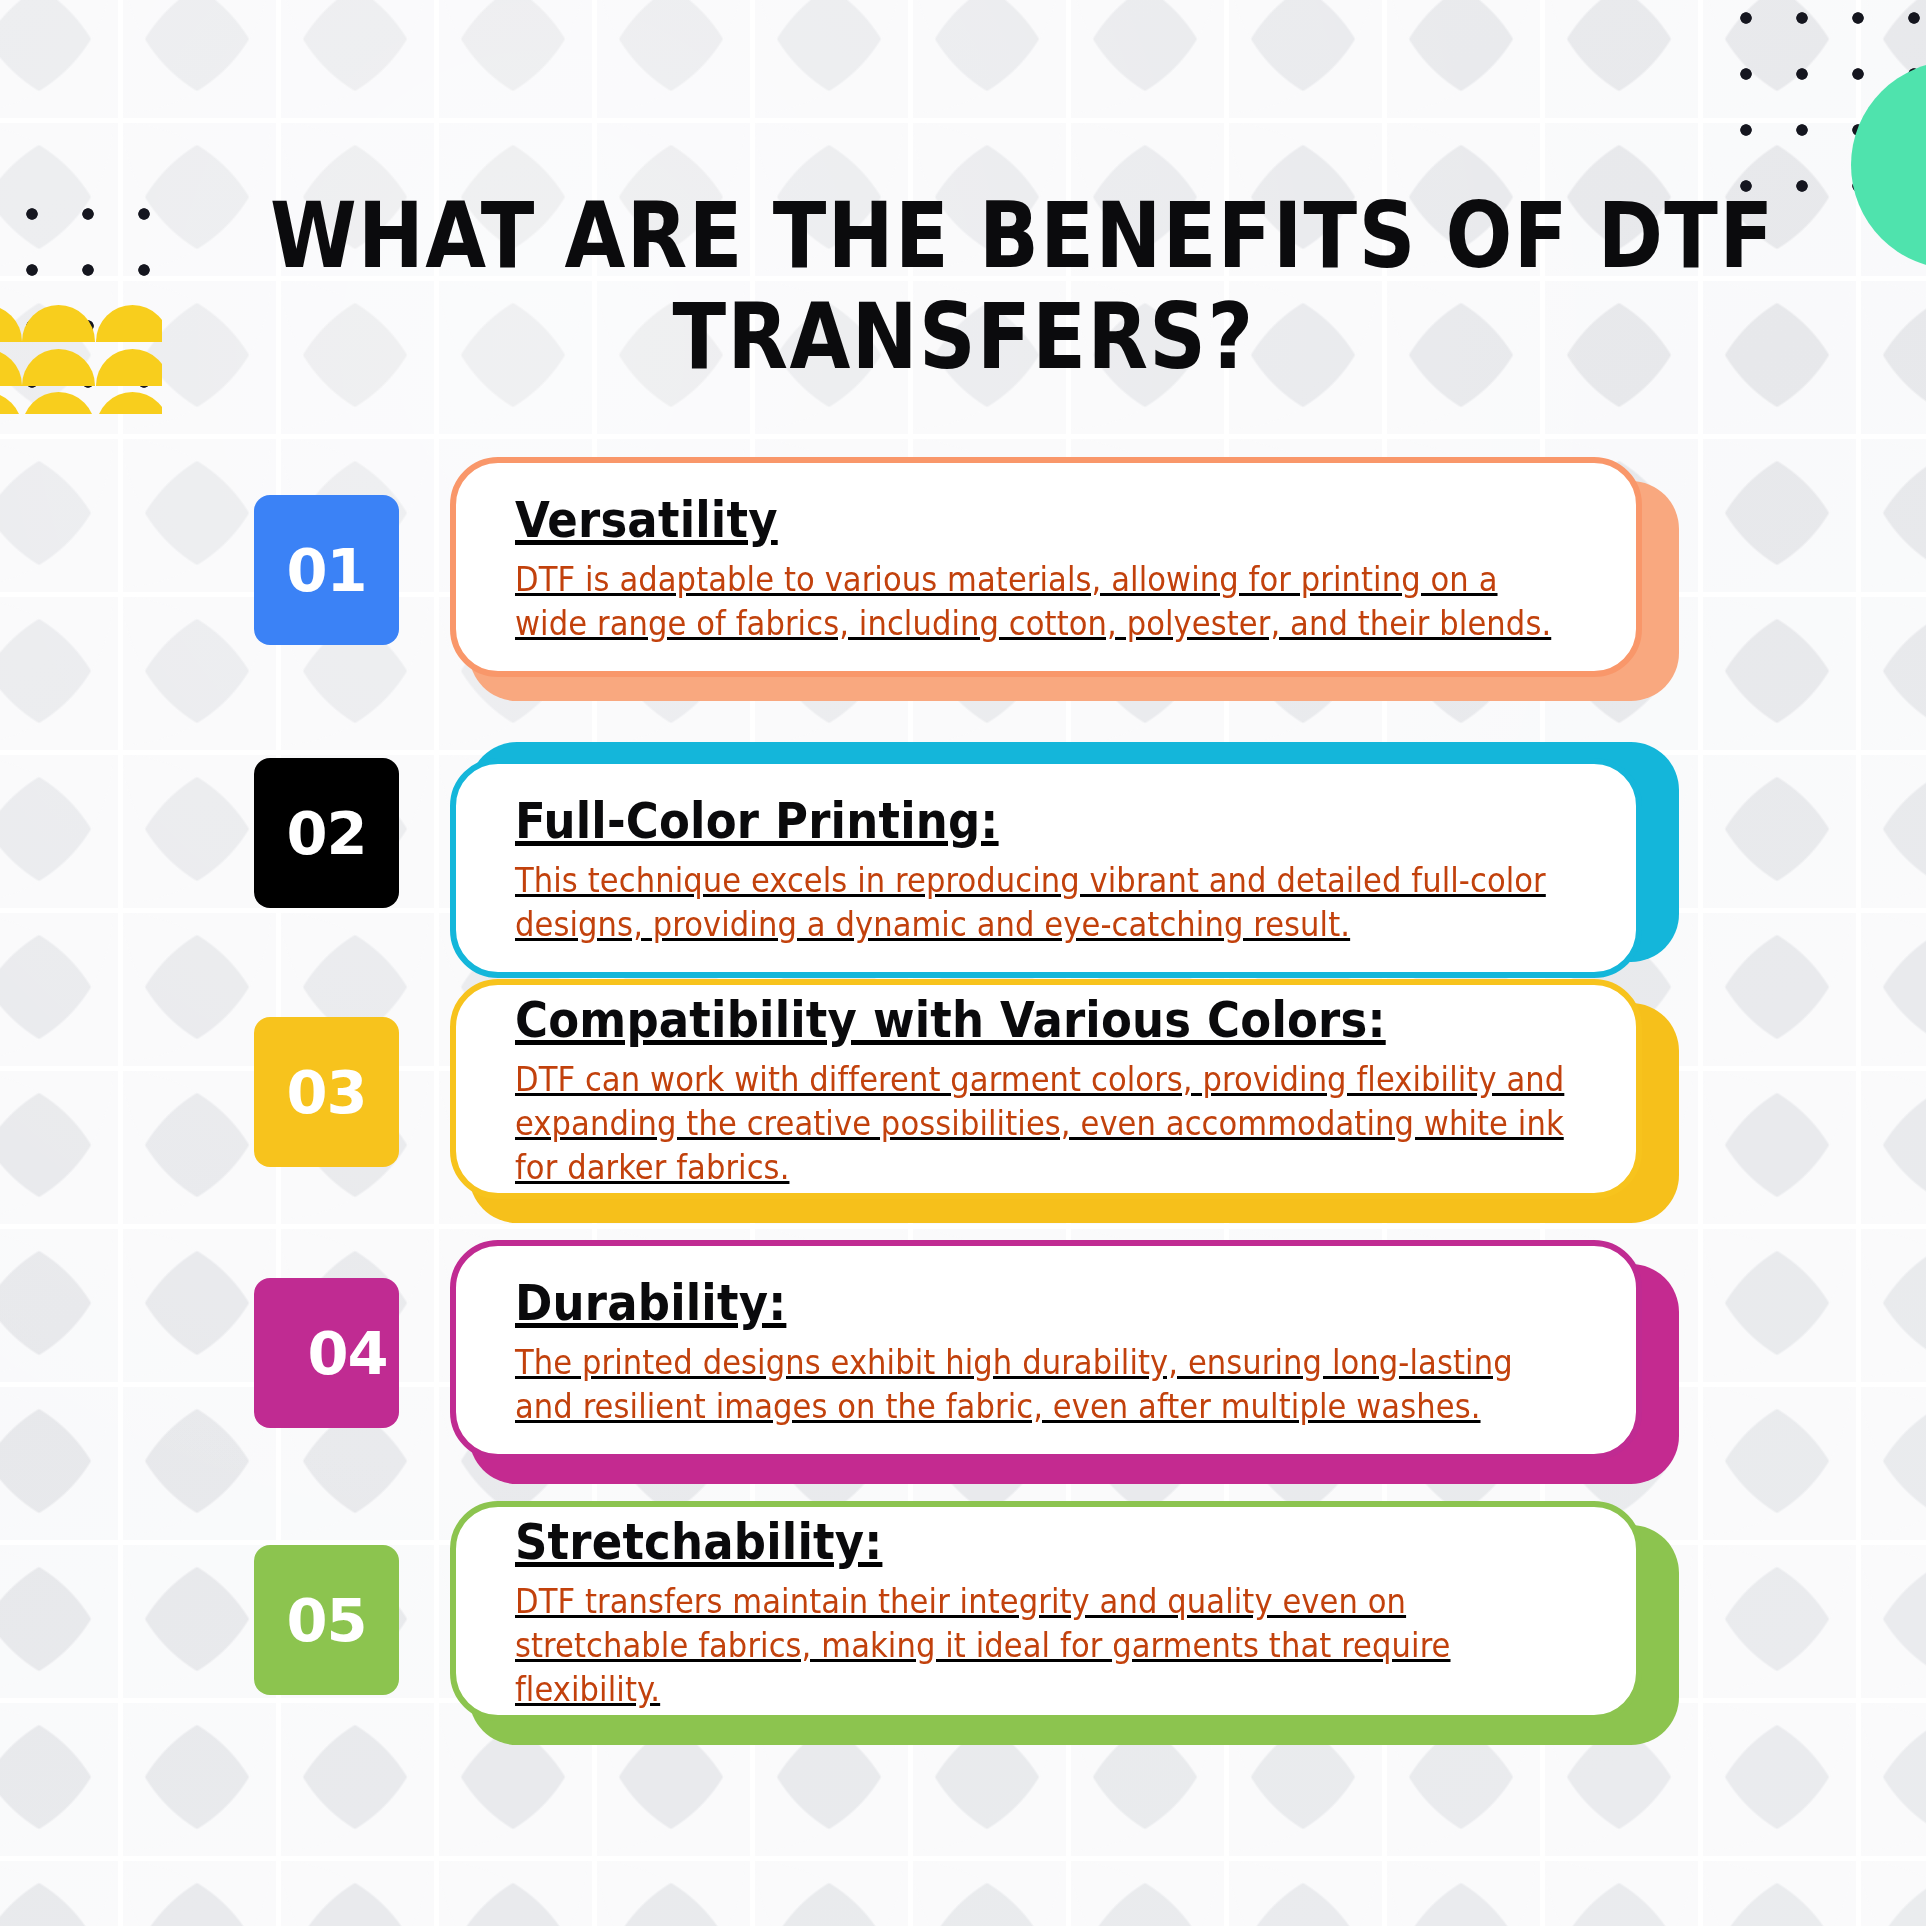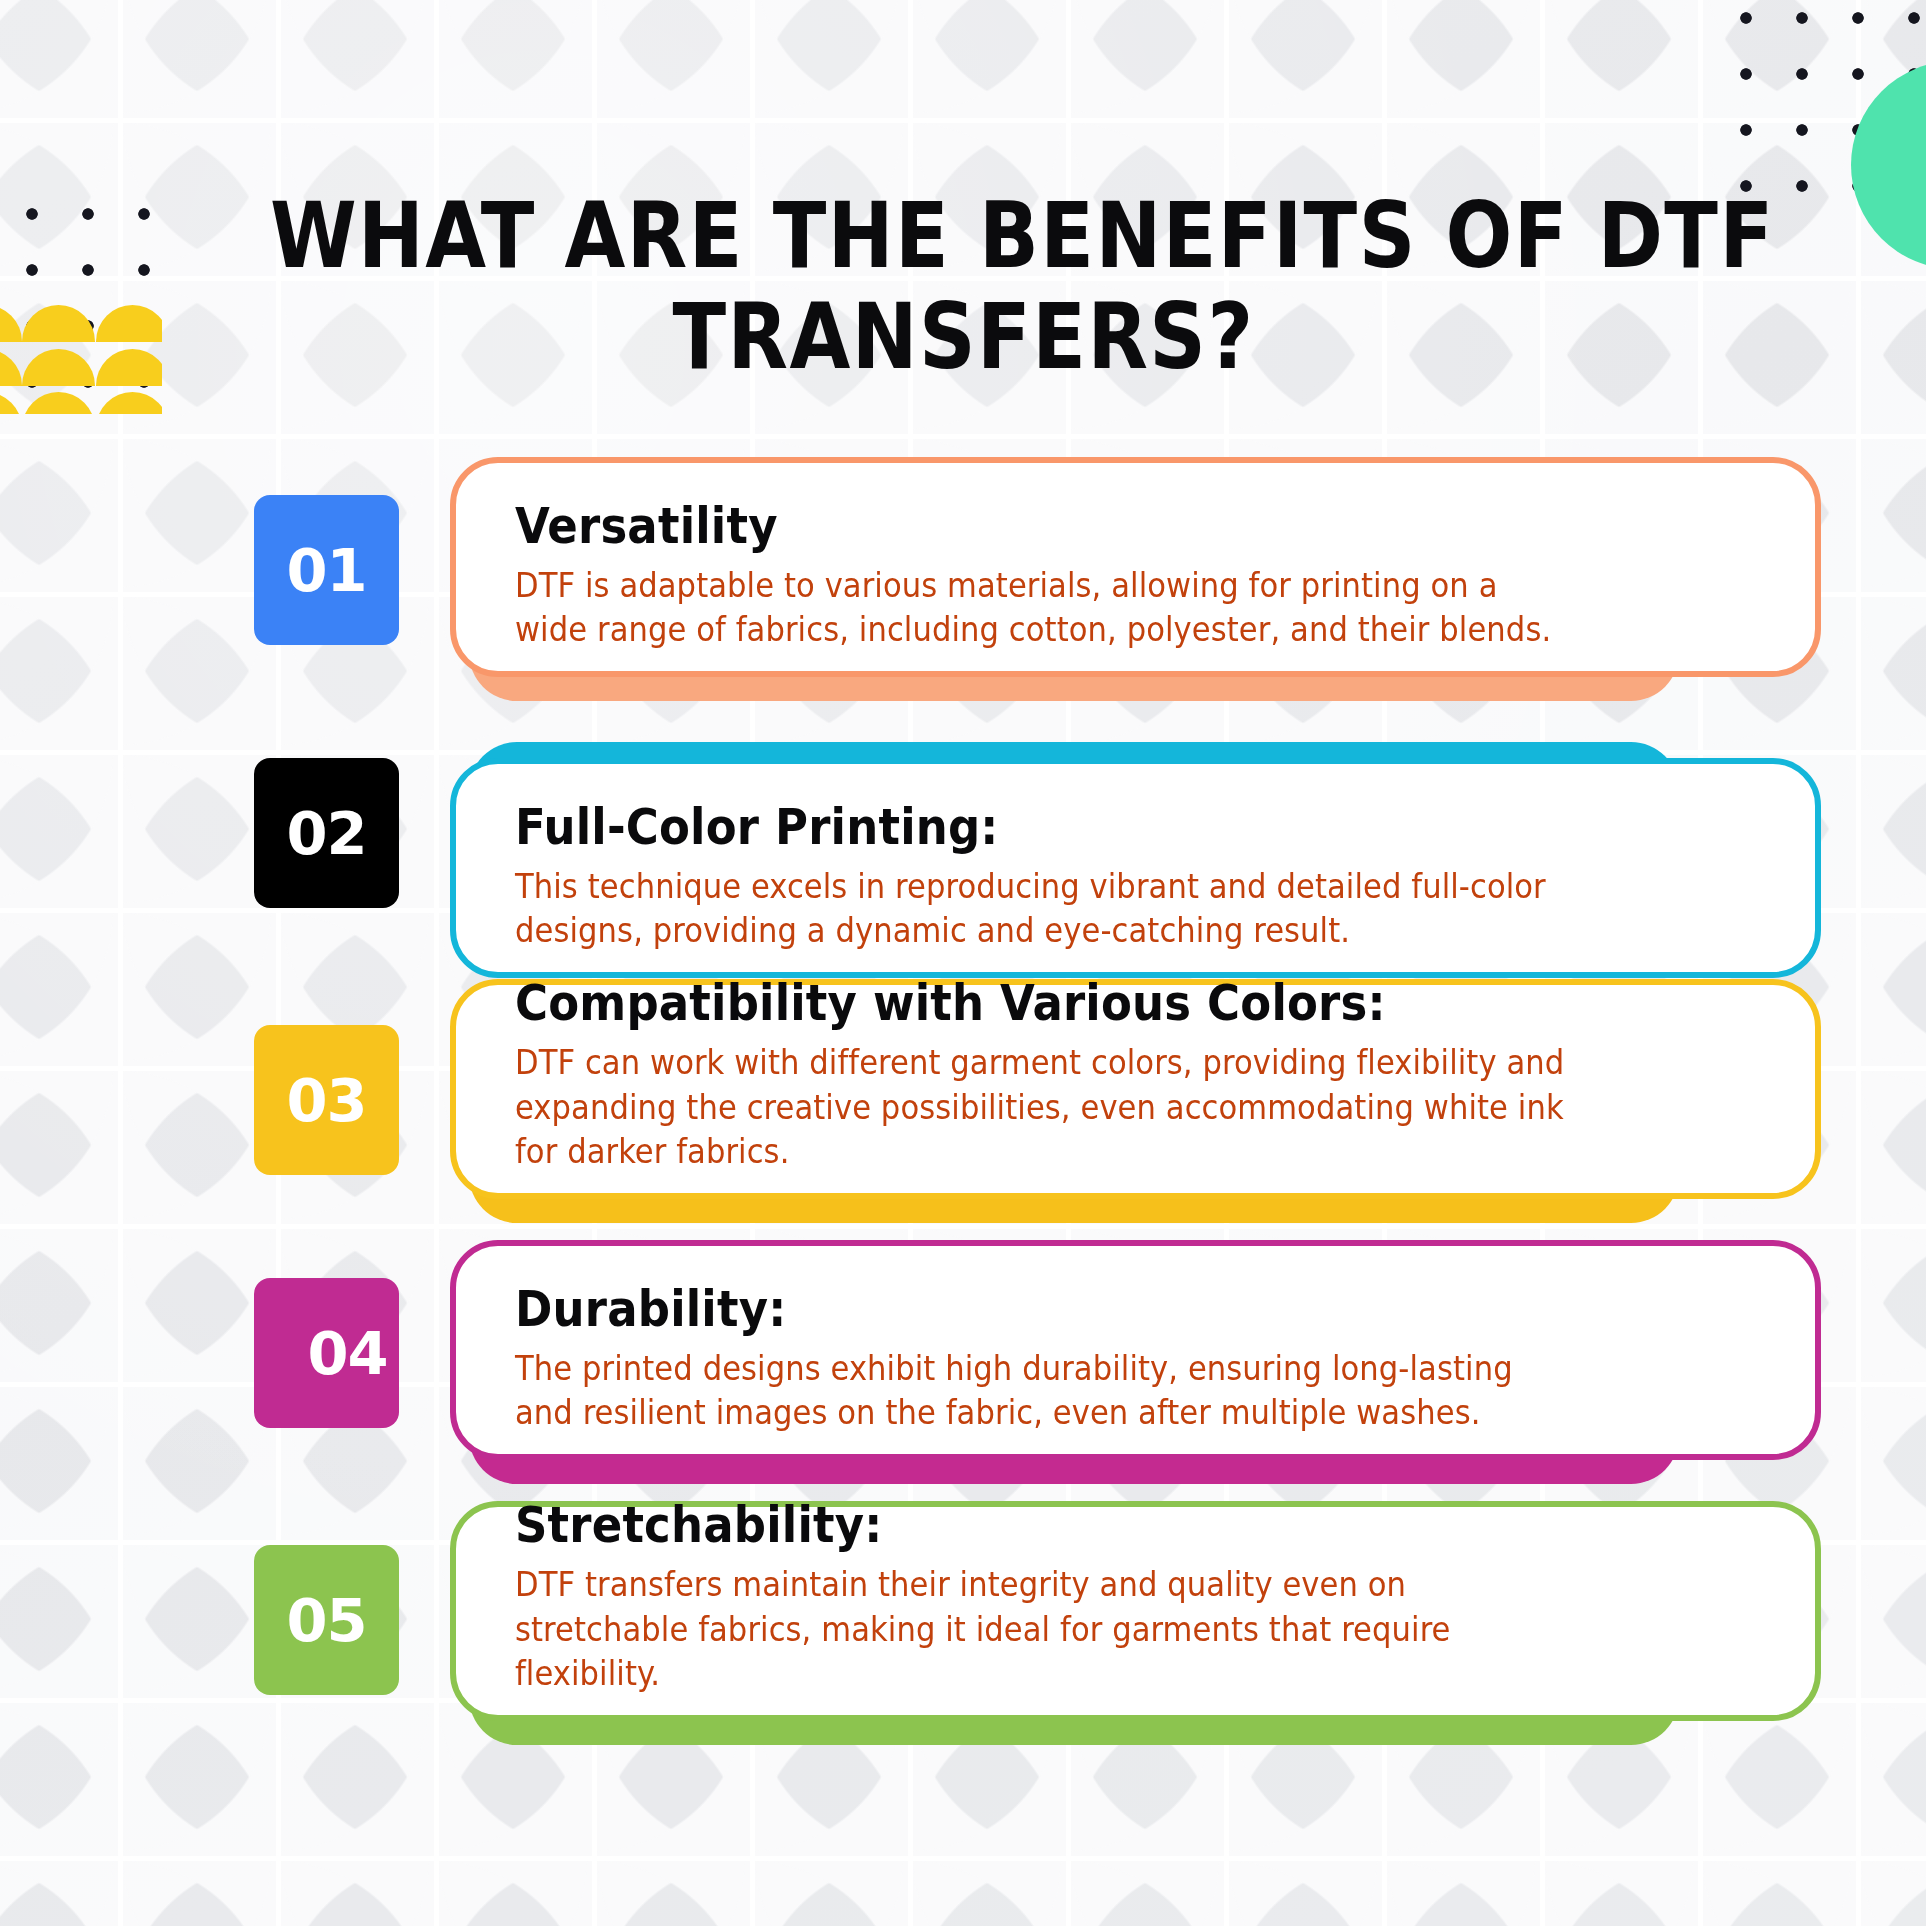--- a/index.html
+++ b/index.html
@@ -127,29 +127,30 @@
     top: 24px;
     width: 1210px;
     height: 220px;
     border-radius: 48px;
   }
   
   .card {
     position: absolute;
     left: 450px;
     top: 0;
-    width: 1371px;
+    width: 1192px;
     height: 220px;
     background: #ffffff;
     border-radius: 48px;
     border: 6px solid #000;
     padding: 24px 51px 20px 59px;
     display: flex;
     flex-direction: column;
-    justify-content: flex-end;
+    justify-content: center;
+    text-decoration: underline;
   }
   .card-title {
     font-family: "Liberation Sans Narrow", "DejaVu Sans Condensed", "Liberation Sans", sans-serif;
     font-weight: 700;
     font-size: 50px;
     line-height: 1.08;
     color: #0a0a0c;
     letter-spacing: 0.2px;
     margin-bottom: 10px;
   }
@@ -243,21 +244,21 @@
         <div class="badge" style="background: #000000;">
           <span>02</span>
         </div>
       </div>
       <div class="row r3">
         <div class="card-shadow" style="background: rgb(246, 192, 27);"></div>
         <div class="card" style="border-color: rgb(247, 195, 29);">
           <div class="card-title">Compatibility with Various Colors:</div>
           <div class="card-desc">DTF can work with different garment colors, providing flexibility and expanding the creative possibilities, even accommodating white ink for darker fabrics.</div>
         </div>
-        <div class="badge" style="background: rgb(247, 195, 29); margin-top: 8px;">
+        <div class="badge" style="background: rgb(247, 195, 29);">
           <span>03</span>
         </div>
       </div>
       <div class="row r4">
         <div class="card-shadow" style="background: rgb(196, 42, 144);"></div>
         <div class="card" style="border-color: rgb(192, 43, 146);">
           <div class="card-title">Durability:</div>
           <div class="card-desc">The printed designs exhibit high durability, ensuring long-lasting and resilient images on the fabric, even after multiple washes.</div>
         </div>
         <div class="badge" style="background: rgb(192, 43, 146);">

